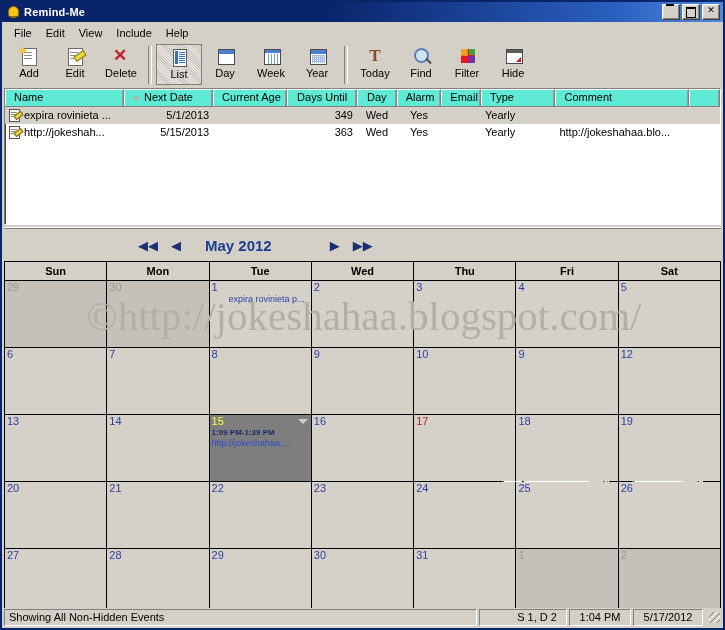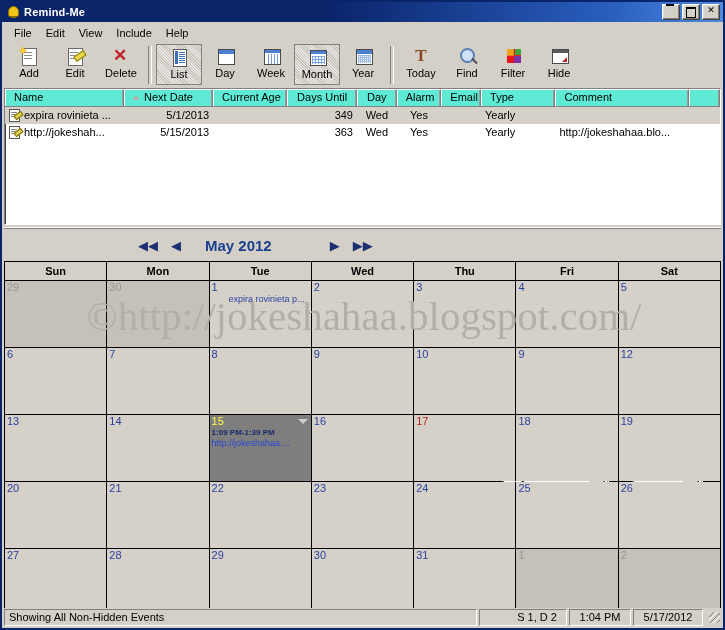--- a/index.html
+++ b/index.html
@@ -237,26 +237,20 @@
             <div class="ic-day"></div>
           </div>
         <div class="lb">Day</div>
       </div>
       <div class="tbtn">
         <div class="ic">
             <div class="ic-week"></div>
           </div>
         <div class="lb">Week</div>
       </div>
-      <div class="tbtn sel">
-        <div class="ic">
-            <div class="ic-month"></div>
-          </div>
-        <div class="lb">Month</div>
-      </div>
       <div class="tbtn">
         <div class="ic">
             <div class="ic-year"></div>
           </div>
         <div class="lb">Year</div>
       </div>
     </div>
 
     <div class="tb-sep"></div>
 

